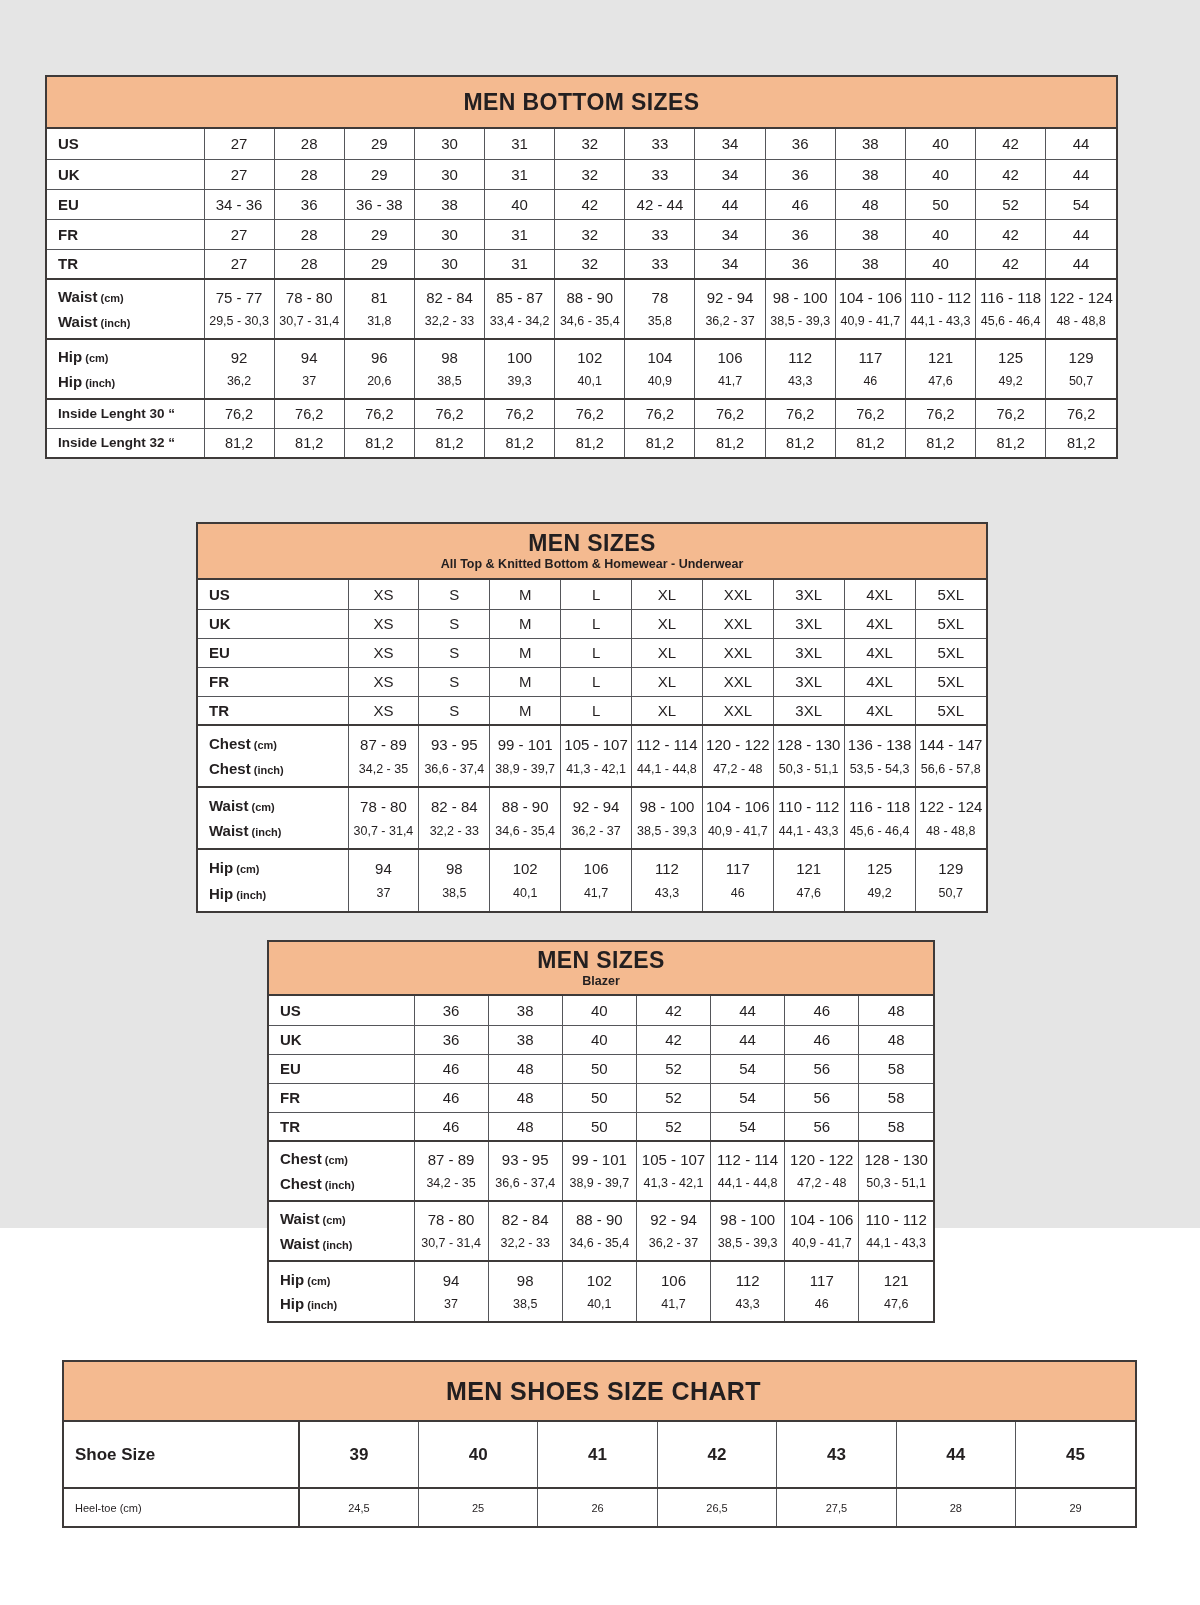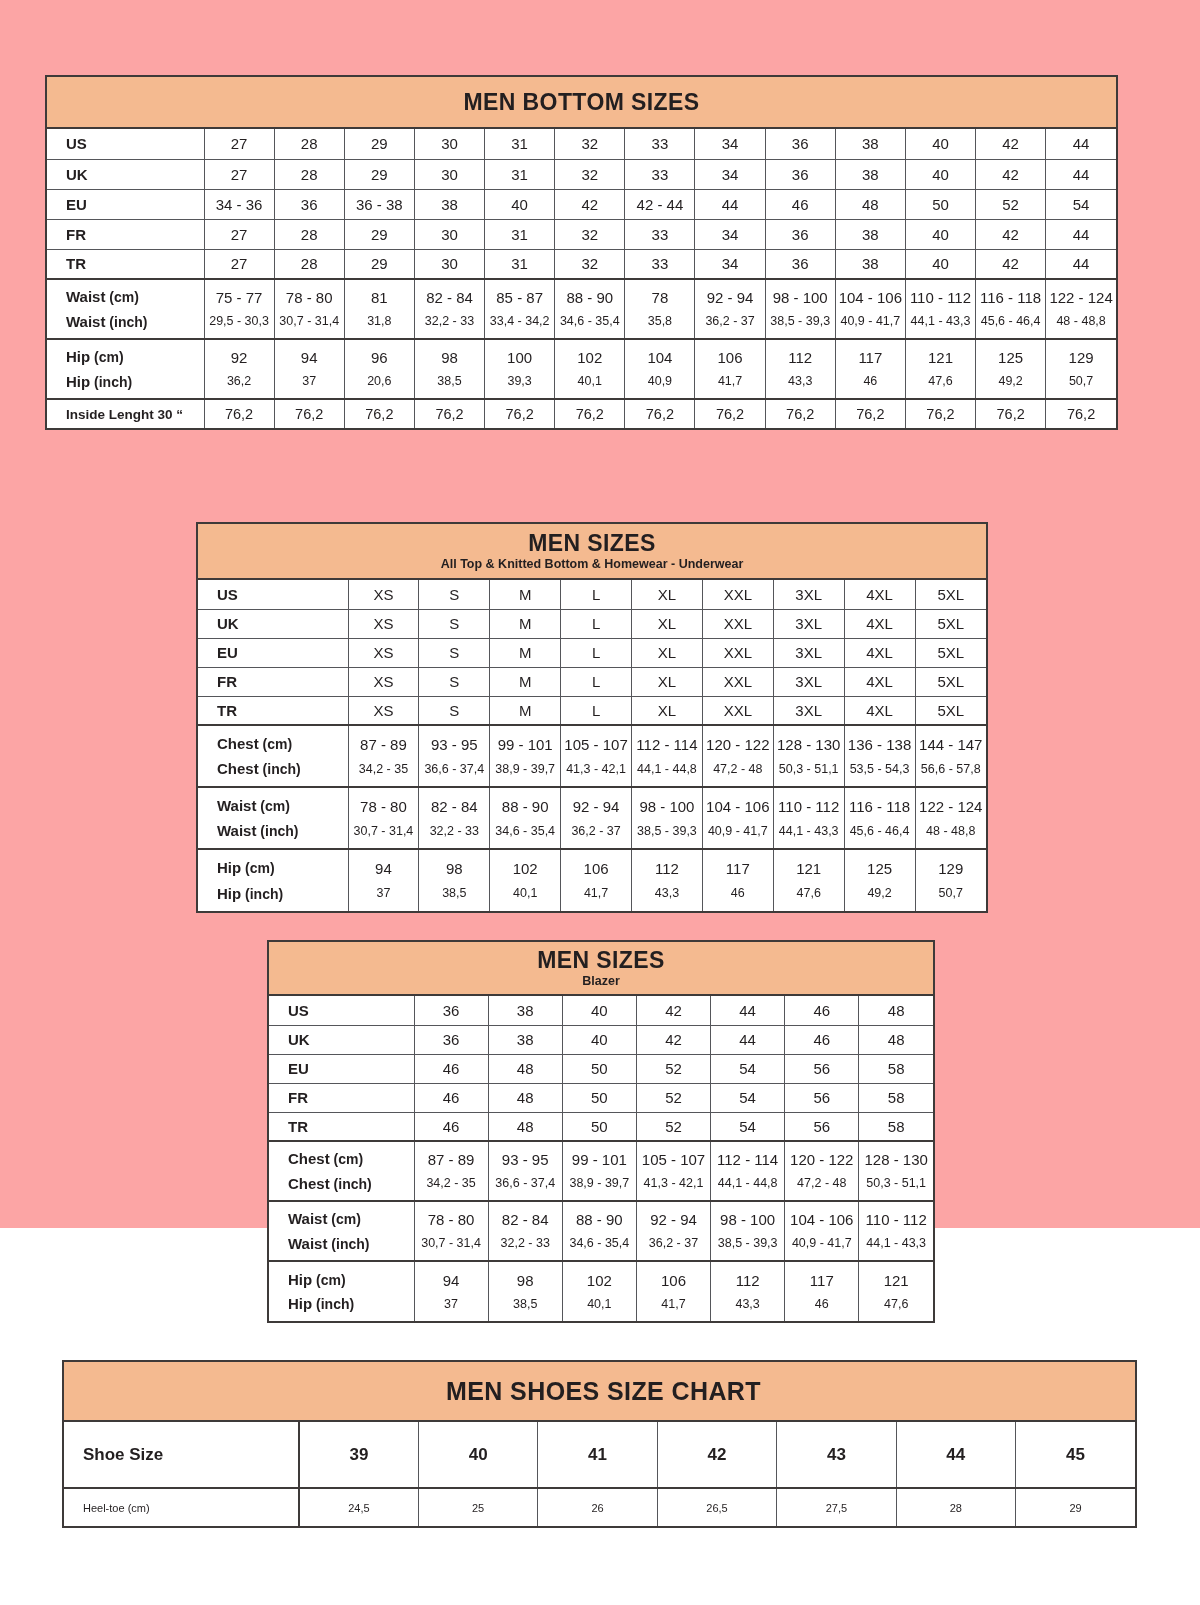--- a/index.html
+++ b/index.html
@@ -8,21 +8,21 @@
     --bd-light:#55565A;
     --ink:#231F20;
   }
   *{box-sizing:border-box;margin:0;padding:0;}
   html,body{background:#ffffff;}
   body{
     font-family:"Liberation Sans", sans-serif;
     color:var(--ink);
     width:1200px;height:1605px;position:relative;
   }
-  .sheet{position:relative;width:1200px;height:1228px;background:#fca5a5;}
+  .sheet{position:relative;width:1200px;height:1228px;background:#e5e5e5;}
 
   section.tbl{position:absolute;border:2px solid var(--bd-dark);background:#fff;}
   #sec-bottoms{left:45px;top:75px;width:1073px;}
   #sec-tops{left:196px;top:522px;width:792px;}
   #sec-blazer{left:267px;top:940px;width:668px;}
   #sec-shoes{left:62px;top:1360px;width:1075px;}
 
   .band{
     background:var(--band);
     border-bottom:2px solid var(--bd-dark);
@@ -42,24 +42,24 @@
     border:1px solid var(--bd-light);
     text-align:center;vertical-align:middle;
     font-size:15px;overflow:hidden;white-space:nowrap;
   }
   tr:first-child td{border-top:none;}
   td:first-child{border-left:none;}
   td:last-child{border-right:none;}
   tr:last-child td{border-bottom:none;}
   tr.sep td{border-top:2px solid var(--bd-dark);}
 
-  td.label{text-align:left;padding-left:19px;font-weight:700;}
+  td.label{text-align:left;padding-left:11px;font-weight:700;}
   .lbl-line{line-height:1;}
   .lbl-main{font-weight:700;font-size:15px;}
-  .lbl-unit{font-weight:700;font-size:14px;}
+  .lbl-unit{font-weight:700;font-size:11px;}
 
   td.grp{padding:0;}
   td.grp .cell-stack, td.label .lbl-stack{
     display:flex;flex-direction:column;justify-content:space-evenly;height:100%;
   }
   td.label .lbl-stack{align-items:flex-start;}
   .cm{font-size:15px;line-height:1;}
   .inch{font-size:12.5px;line-height:1;}
 
   .t1 tr.size td{height:30px;}
@@ -367,20 +367,36 @@
             <td>76,2</td>
             <td>76,2</td>
             <td>76,2</td>
             <td>76,2</td>
             <td>76,2</td>
             <td>76,2</td>
             <td>76,2</td>
             <td>76,2</td>
             <td>76,2</td>
           </tr>
+          <tr class="single">
+            <td class="label">Inside Lenght 32 “</td>
+            <td>81,2</td>
+            <td>81,2</td>
+            <td>81,2</td>
+            <td>81,2</td>
+            <td>81,2</td>
+            <td>81,2</td>
+            <td>81,2</td>
+            <td>81,2</td>
+            <td>81,2</td>
+            <td>81,2</td>
+            <td>81,2</td>
+            <td>81,2</td>
+            <td>81,2</td>
+          </tr>
         </tbody>
     </table>
   </section>
 
   <section id="sec-tops" class="tbl t2">
     <div class="band">
       <div class="title">MEN SIZES</div>
       <div class="subtitle">All Top &amp; Knitted Bottom &amp; Homewear - Underwear</div>
     </div>
     <table>

